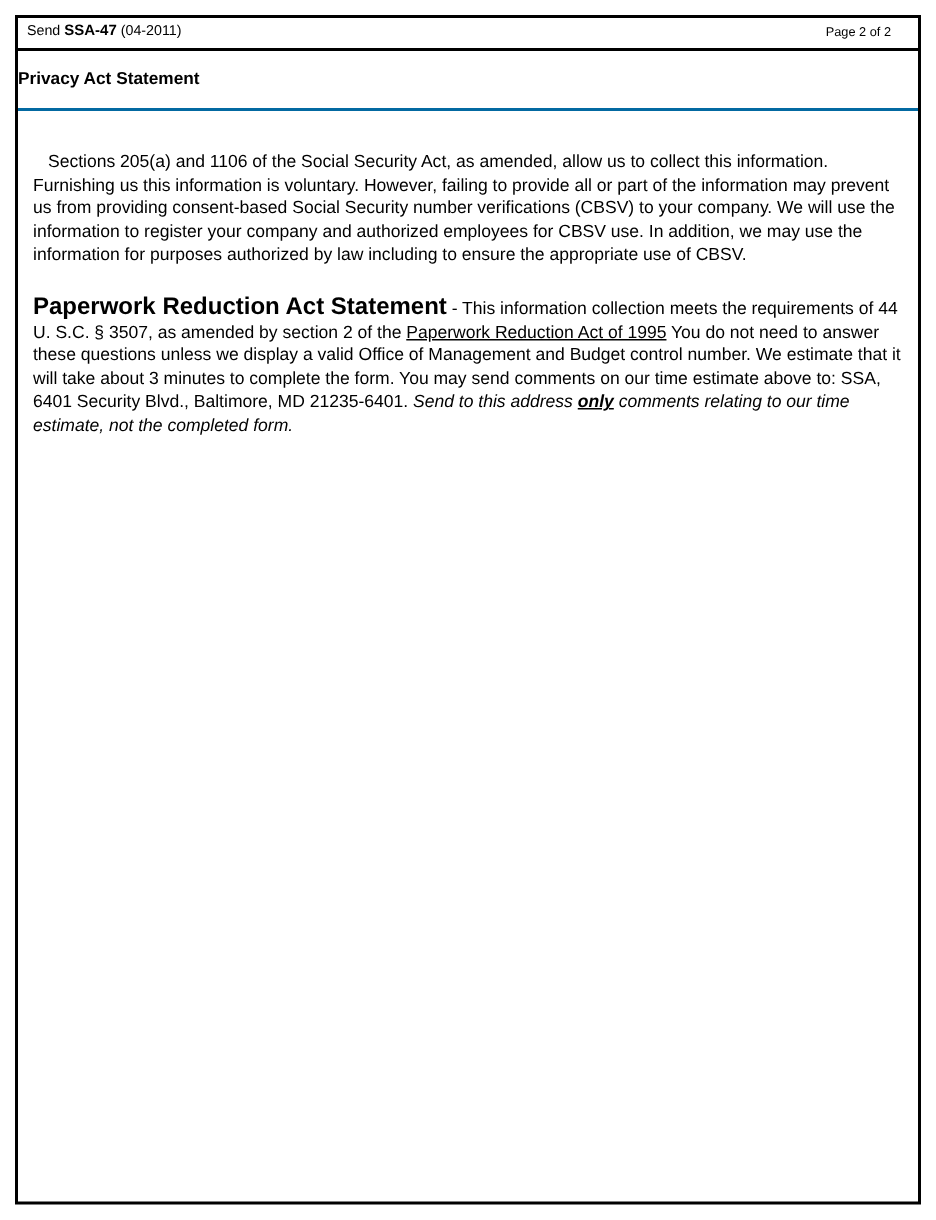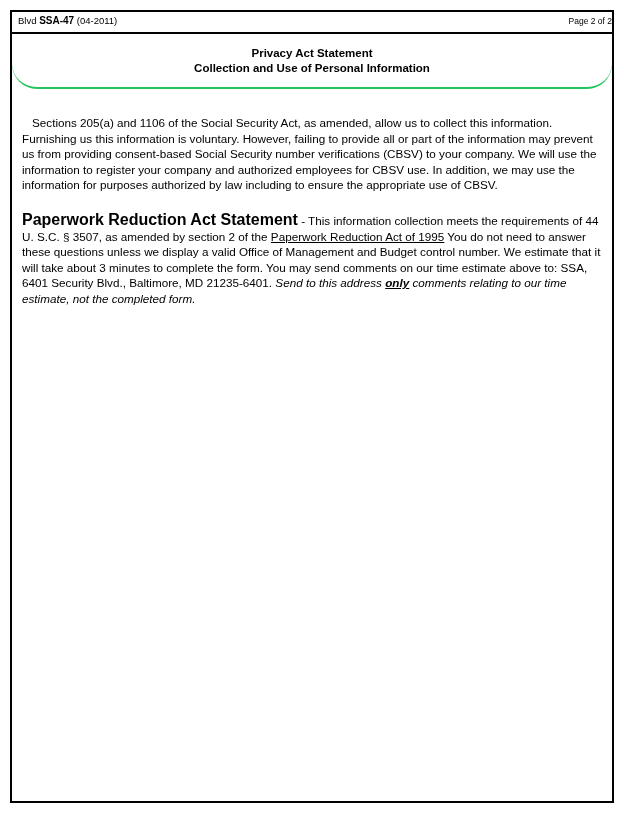--- a/index.html
+++ b/index.html
@@ -38,31 +38,29 @@
     top: 3px;
     font-size: 9.5px;
     white-space: nowrap;
   }
   .form-id .bold {
     font-weight: bold;
     font-size: 10px;
   }
   .page-num {
     position: absolute;
-    right: 0;
+    right: 18px;
     top: 4px;
     font-size: 8.5px;
     white-space: nowrap;
     margin-left: 36px;
   }
   .title-block {
-    border-bottom: 2px solid #22c55e;
+    border-bottom: 2px solid #0369a1;
     padding: 12px 0 11px 0;
-    text-align: center;
-    border-radius: 25px;
   }
   .title-line {
     font-size: 11.5px;
     font-weight: bold;
     line-height: 15px;
   }
   .body-area {
     padding: 0 10px;
   }
   .para {
@@ -102,27 +100,26 @@
     border-top: 2px solid #000;
     height: 0;
   }
 </style>
 </head>
 <body>
 
 <div class="page">
 
   <div class="header-row">
-    <div class="form-id"><span>Blvd </span><span class="bold">SSA-47</span><span> (04-2011)</span></div>
+    <div class="form-id"><span>Send </span><span class="bold">SSA-47</span><span> (04-2011)</span></div>
     <div class="page-num">Page 2 of 2</div>
   </div>
 
   <div class="title-block">
     <div class="title-line">Privacy Act Statement</div>
-    <div class="title-line">Collection and Use of Personal Information</div>
   </div>
 
   <div class="body-area">
 
     <p class="para para-1">Sections 205(a) and 1106 of the Social Security Act, as amended, allow us to collect this information. Furnishing us this information is voluntary. However, failing to provide all or part of the information may prevent us from providing consent-based Social Security number verifications (CBSV) to your company. We will use the information to register your company and authorized employees for CBSV use. In addition, we may use the information for purposes authorized by law including to ensure the appropriate use of CBSV.</p>
 
     <p class="para para-2"><span class="heading-inline">Paperwork Reduction Act Statement</span><span>   - This information collection meets the requirements of 44 U. S.C. § 3507, as amended by section 2 of the </span><span class="u">Paperwork Reduction Act of 1995</span><span> You do not need to answer these questions unless we display a valid Office of Management and Budget control number. We estimate that it will take about 3 minutes to complete the form. You may send comments on our time estimate above to: SSA, 6401 Security Blvd., Baltimore, MD  21235-6401. </span><span class="bi">Send to this address </span><span class="biu">only</span><span class="bi"> </span><span class="bi">comments relating to our time estimate, not the completed form.</span></p>
 
   </div>
 

